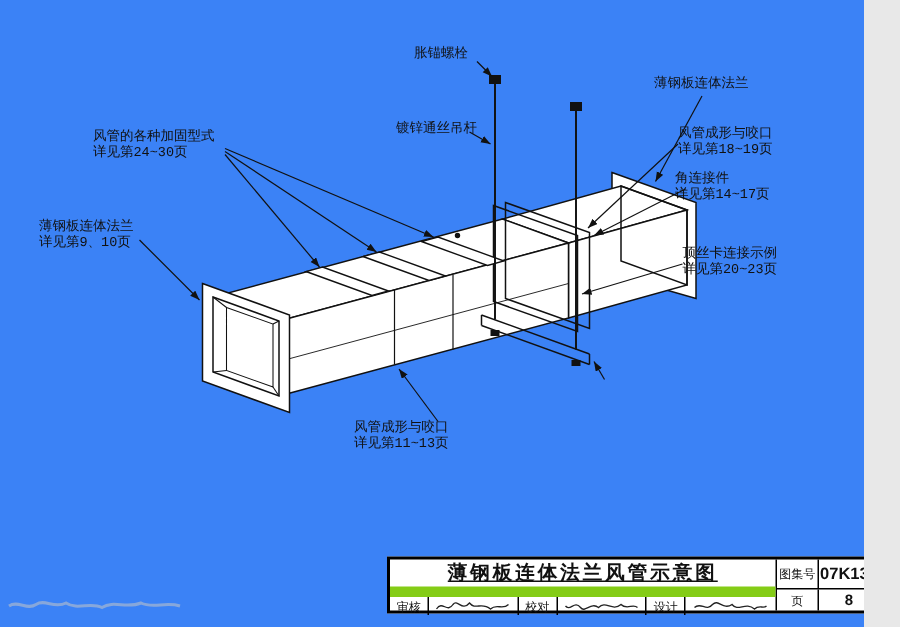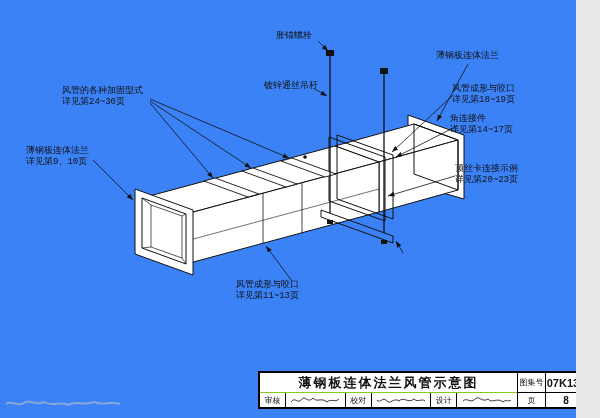--- a/index.html
+++ b/index.html
@@ -14,22 +14,22 @@
   }
   .dlabel div{white-space:nowrap;font-family:Liberation Mono, monospace;}
   
   .tblock{
     position:absolute;left:258px;top:371px;width:330px;height:38px;
     border:2px solid #000;background:#fff;display:flex;box-sizing:border-box;
   }
   .tblock *{box-sizing:border-box;}
   .tb-left{width:258px;border-right:1px solid #000;display:flex;flex-direction:column;}
   .tb-title{
-    flex:1;border-bottom:1px solid #84cc16;display:flex;align-items:center;justify-content:center;
-    font-size:13px;font-weight:bold;letter-spacing:2px;
+    flex:1;border-bottom:7px solid #84cc16;display:flex;align-items:center;justify-content:center;
+    font-size:13px;font-weight:bold;letter-spacing:2px;text-decoration:underline;
   }
   .tb-roles{height:14px;display:flex;}
   .role-lbl{
     width:26px;border-right:1px solid #000;font-size:8px;
     display:flex;align-items:center;justify-content:center;
   }
   .role-sig{width:60px;border-right:1px solid #000;display:flex;align-items:center;justify-content:center;}
   .role-sig:last-child{border-right:none;}
   .tb-right{width:68px;display:flex;flex-direction:column;}
   .tb-r1{flex:1;border-bottom:1px solid #000;display:flex;}

